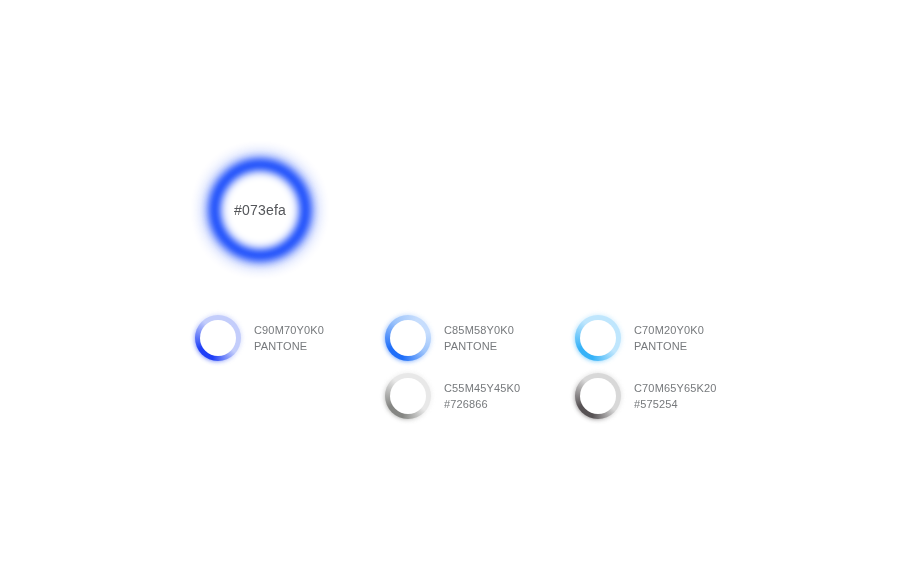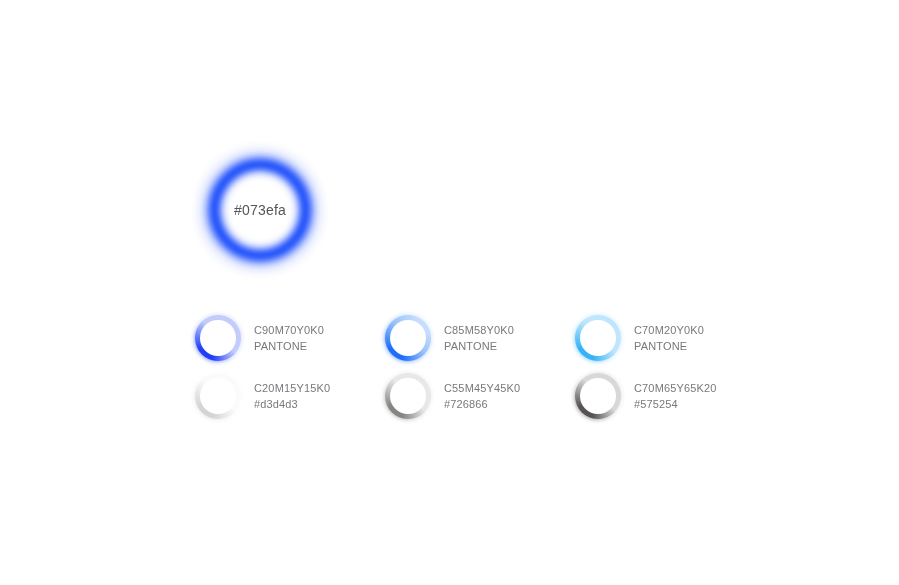--- a/index.html
+++ b/index.html
@@ -185,31 +185,20 @@
           <div class="mini-ring-wrap">
             <div class="mini-ring-soft" id="c0-m0-soft" style="background: conic-gradient(from 200deg, rgb(31, 63, 247) 0deg, rgb(31, 63, 247) 40deg, rgb(195, 205, 251) 120deg, rgb(195, 205, 251) 185deg, rgb(195, 205, 251) 235deg, rgb(195, 205, 251) 290deg, rgb(31, 63, 247) 355deg, rgb(31, 63, 247) 360deg);"></div>
             <div class="mini-ring" id="c0-m0" style="background: conic-gradient(from 200deg, rgb(31, 63, 247) 0deg, rgb(31, 63, 247) 40deg, rgb(195, 205, 251) 120deg, rgb(195, 205, 251) 185deg, rgb(195, 205, 251) 235deg, rgb(195, 205, 251) 290deg, rgb(31, 63, 247) 355deg, rgb(31, 63, 247) 360deg);"></div>
             <div class="mini-ring-hole"></div>
           </div>
           <div class="mini-text">
             <div class="mini-line">C90M70Y0K0</div>
             <div class="mini-line">PANTONE</div>
           </div>
         </div>
-        <div class="mini-row">
-          <div class="mini-ring-wrap">
-            <div class="mini-ring-soft" id="c0-m1-soft" style="background: conic-gradient(from 200deg, rgb(211, 212, 211) 0deg, rgb(211, 212, 211) 40deg, rgb(251, 251, 251) 120deg, rgb(251, 251, 251) 185deg, rgb(251, 251, 251) 235deg, rgb(251, 251, 251) 290deg, rgb(211, 212, 211) 355deg, rgb(211, 212, 211) 360deg);"></div>
-            <div class="mini-ring" id="c0-m1" style="background: conic-gradient(from 200deg, rgb(211, 212, 211) 0deg, rgb(211, 212, 211) 40deg, rgb(251, 251, 251) 120deg, rgb(251, 251, 251) 185deg, rgb(251, 251, 251) 235deg, rgb(251, 251, 251) 290deg, rgb(211, 212, 211) 355deg, rgb(211, 212, 211) 360deg);"></div>
-            <div class="mini-ring-hole"></div>
-          </div>
-          <div class="mini-text">
-            <div class="mini-line">C20M15Y15K0</div>
-            <div class="mini-line">#d3d4d3</div>
-          </div>
-        </div>
       </div>
     </div>
 
     <div class="column">
 
       <div class="mini-rows">
         <div class="mini-row">
           <div class="mini-ring-wrap">
             <div class="mini-ring-soft" id="c1-m0-soft" style="background: conic-gradient(from 200deg, rgb(31, 110, 249) 0deg, rgb(31, 110, 249) 40deg, rgb(157, 196, 251) 120deg, rgb(198, 221, 253) 185deg, rgb(198, 221, 253) 235deg, rgb(157, 196, 251) 290deg, rgb(31, 110, 249) 355deg, rgb(31, 110, 249) 360deg);"></div>
             <div class="mini-ring" id="c1-m0" style="background: conic-gradient(from 200deg, rgb(31, 110, 249) 0deg, rgb(31, 110, 249) 40deg, rgb(157, 196, 251) 120deg, rgb(198, 221, 253) 185deg, rgb(198, 221, 253) 235deg, rgb(157, 196, 251) 290deg, rgb(31, 110, 249) 355deg, rgb(31, 110, 249) 360deg);"></div>

